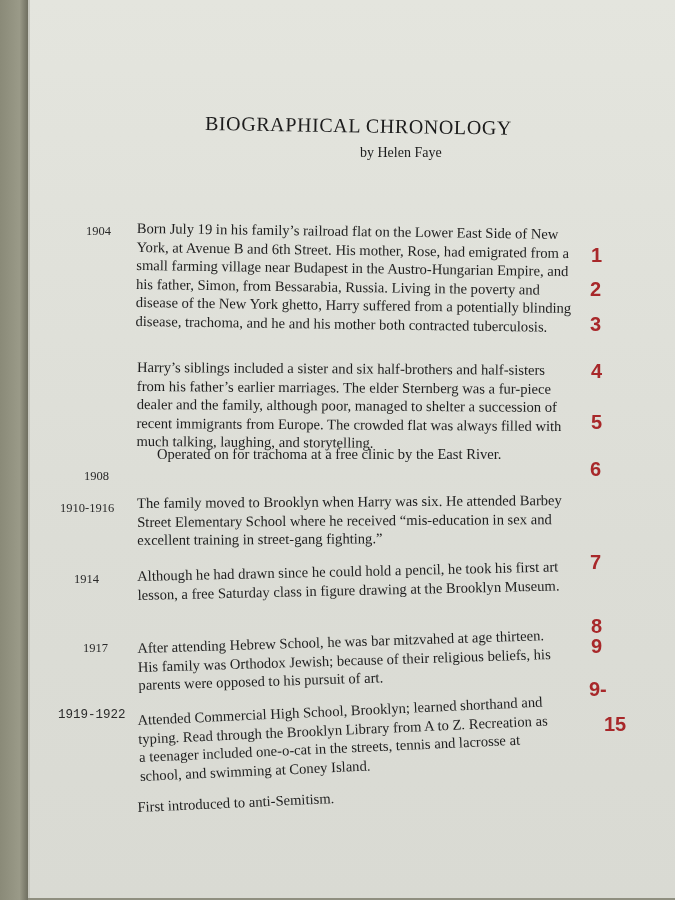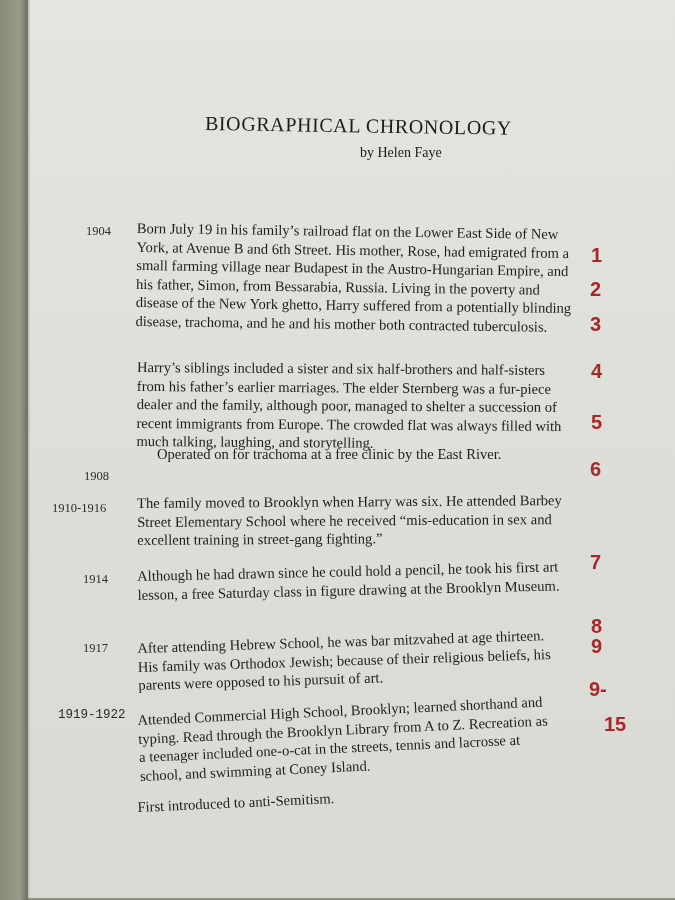--- a/index.html
+++ b/index.html
@@ -60,24 +60,24 @@
 <div class="byline">by Helen Faye</div>
 
 <div class="year" style="left:86px; top:224px;">1904</div>
 <div class="para" style="top:219px; transform:rotate(0.8deg); transform-origin:left top;">Born July 19 in his family’s railroad flat on the Lower East Side of New York, at Avenue B and 6th Street. His mother, Rose, had emigrated from a small farming village near Budapest in the Austro-Hungarian Empire, and his father, Simon, from Bessarabia, Russia. Living in the poverty and disease of the New York ghetto, Harry suffered from a potentially blinding disease, trachoma, and he and his mother both contracted tuberculosis.</div>
 
 <div class="para" style="top:358px; width:436px; transform:rotate(0.4deg); transform-origin:left top;">Harry’s siblings included a sister and six half-brothers and half-sisters from his father’s earlier marriages. The elder Sternberg was a fur-piece dealer and the family, although poor, managed to shelter a succession of recent immigrants from Europe. The crowded flat was always filled with much talking, laughing, and storytelling.</div>
 
 <div class="year" style="left:84px; top:469px;">1908</div>
 <div class="para" style="top:445px; left:137px;margin-left:20px;">Operated on for trachoma at a free clinic by the East River.</div>
 
-<div class="year" style="left:52px; top:501px;">1910-1916</div>
+<div class="year" style="left:60px; top:501px;">1910-1916</div>
 <div class="para" style="top:494px; width:430px; transform:rotate(-0.4deg); transform-origin:left top;">The family moved to Brooklyn when Harry was six. He attended Barbey Street Elementary School where he received “mis-education in sex and excellent training in street-gang fighting.”</div>
 
-<div class="year" style="left:83px; top:572px;">1914</div>
+<div class="year" style="left:74px; top:572px;">1914</div>
 <div class="para" style="top:567px; width:430px; transform:rotate(-1.3deg); transform-origin:left top;">Although he had drawn since he could hold a pencil, he took his first art lesson, a free Saturday class in figure drawing at the Brooklyn Museum.</div>
 
 <div class="year" style="left:83px; top:641px;">1917</div>
 <div class="para" style="top:639px; width:430px; transform:rotate(-1.8deg); transform-origin:left top;">After attending Hebrew School, he was bar mitzvahed at age thirteen. His family was Orthodox Jewish; because of their religious beliefs, his parents were opposed to his pursuit of art.</div>
 
 <div class="year" style="left:58px; top:708px;font-family:Liberation Mono, monospace;">1919-1922</div>
 <div class="para" style="top:711px; width:418px; transform:rotate(-2.6deg); transform-origin:left top;">Attended Commercial High School, Brooklyn; learned shorthand and typing. Read through the Brooklyn Library from A to Z. Recreation as a teenager included one-o-cat in the streets, tennis and lacrosse at school, and swimming at Coney Island.</div>
 
 <div class="para" style="top:798px; transform:rotate(-2.6deg); transform-origin:left top;">First introduced to anti-Semitism.</div>
 

